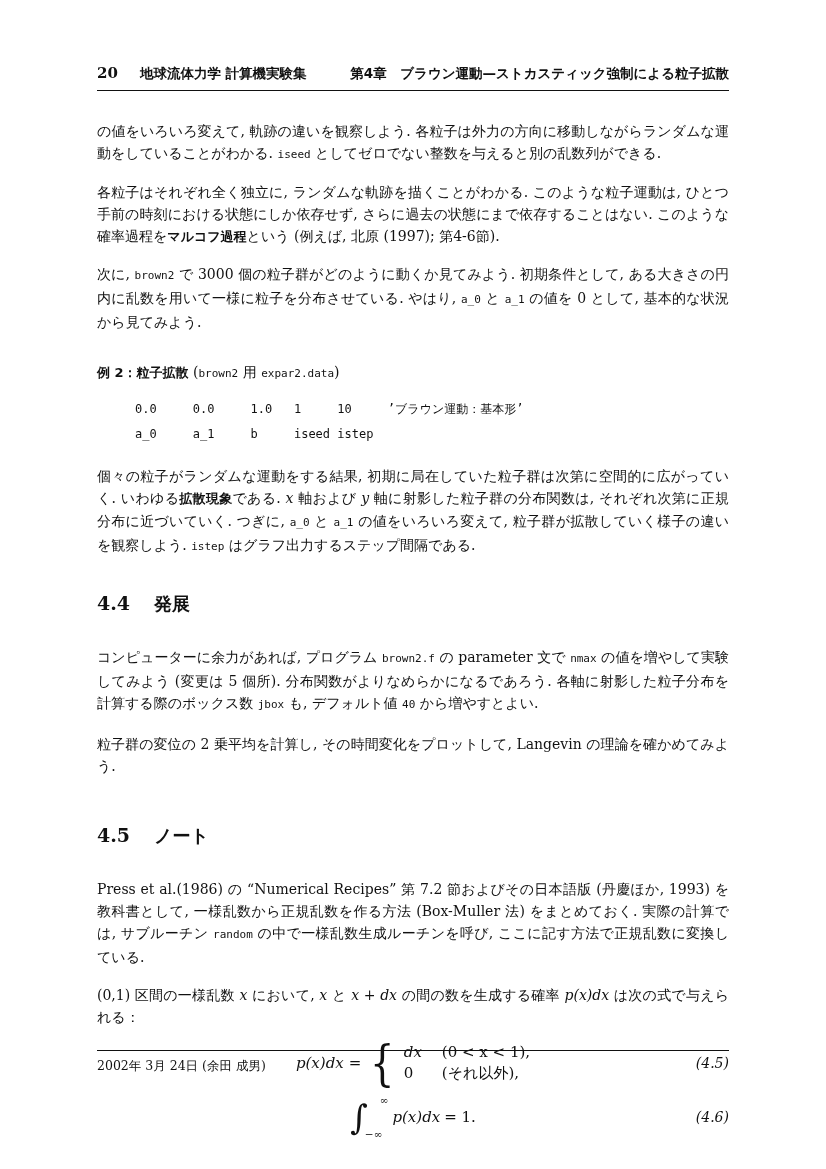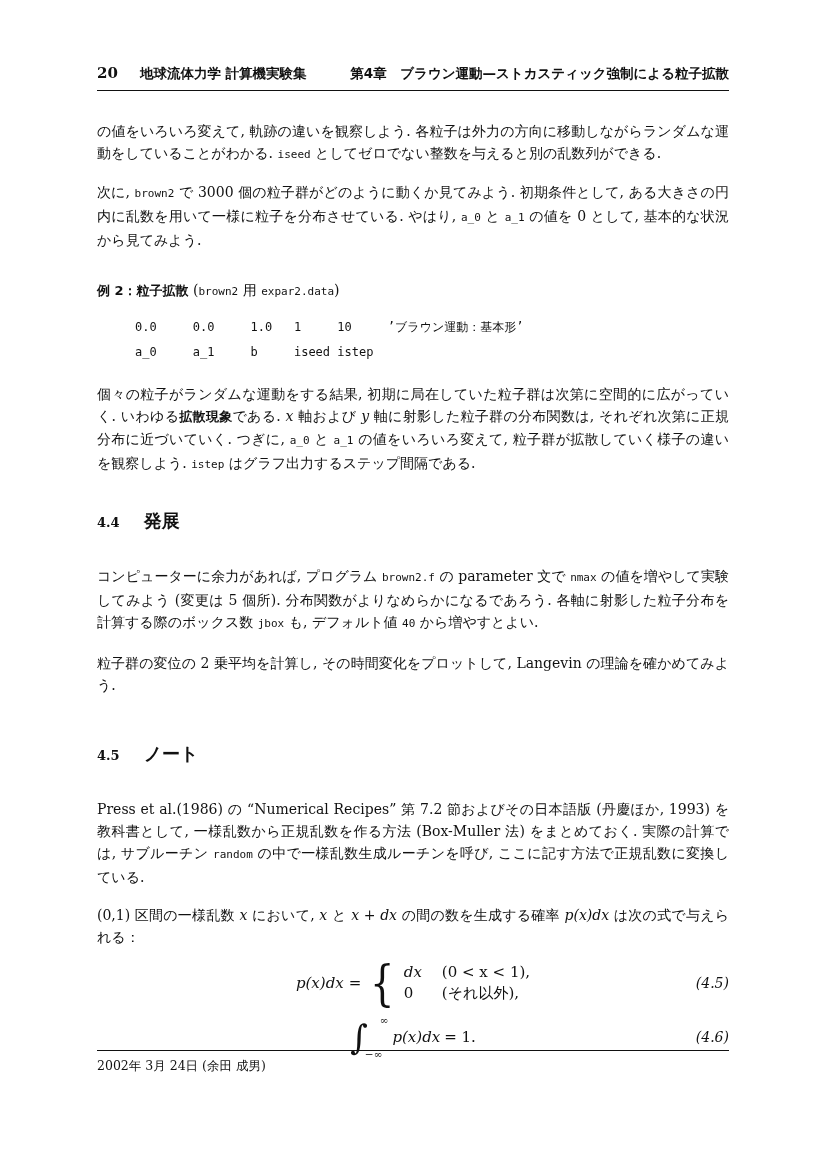--- a/index.html
+++ b/index.html
@@ -41,21 +41,21 @@
   .code-block{
     margin:12px 0 0 38px;
     font-family:"DejaVu Sans Mono","Liberation Mono",monospace;
     font-size:12px;line-height:25px;
     white-space:pre;
   }
   
   .section{display:flex;align-items:baseline;margin:0;line-height:24px;}
   .sec44{margin-top:33px;}
   .sec45{margin-top:46px;}
-  .sec-num{font-family:"DejaVu Serif",serif;font-weight:bold;font-size:13px;}
+  .sec-num{font-family:"DejaVu Serif",serif;font-weight:bold;font-size:19px;}
   .sec-title{font-family:"DejaVu Sans","Liberation Sans",sans-serif;font-weight:bold;font-size:18px;margin-left:24px;}
   
   .equation{position:relative;display:flex;justify-content:center;align-items:center;}
   .eq45{margin-top:12px;}
   .eq46{margin-top:10px;}
   .eq-body{display:flex;align-items:center;font-size:15px;}
   .eq-equals{margin:0 4px 0 5px;}
   .brace{font-size:48px;font-weight:200;line-height:46px;font-family:"DejaVu Serif",serif;margin:0 6px 0 2px;transform:scaleX(.8);}
   .cases{display:flex;flex-direction:column;}
   .case-row{display:grid;grid-template-columns:38px auto;line-height:21px;}
@@ -80,20 +80,21 @@
 
 <div class="page">
 
   <header class="page-header">
     <span class="pagenum">20</span>
     <span class="booktitle">地球流体力学 計算機実験集</span>
     <span class="chaptitle">第4章　ブラウン運動—ストカスティック強制による粒子拡散</span>
   </header>
 
   <p class="para first"><span class="seg-n">の値をいろいろ変えて, 軌跡の違いを観察しよう. 各粒子は外力の方向に移動しながらランダムな運動をしていることがわかる. </span><span class="seg-c">iseed</span><span class="seg-n"> としてゼロでない整数を与えると別の乱数列ができる.</span></p>
+  <p class="para"><span class="seg-n">各粒子はそれぞれ全く独立に, ランダムな軌跡を描くことがわかる. このような粒子運動は, ひとつ手前の時刻における状態にしか依存せず, さらに過去の状態にまで依存することはない. このような確率過程を</span><span class="seg-b">マルコフ過程</span><span class="seg-n">という (例えば, 北原 (1997); 第4-6節).</span></p>
   <p class="para"><span class="seg-n">次に, </span><span class="seg-c">brown2</span><span class="seg-n"> で 3000 個の粒子群がどのように動くか見てみよう. 初期条件として, ある大きさの円内に乱数を用いて一様に粒子を分布させている. やはり, </span><span class="seg-c">a_0</span><span class="seg-n"> と </span><span class="seg-c">a_1</span><span class="seg-n"> の値を 0 として, 基本的な状況から見てみよう.</span></p>
 
   <p class="example-label"><span class="seg-b">例 2：粒子拡散</span><span class="seg-n"> (</span><span class="seg-c">brown2</span><span class="seg-n"> 用 </span><span class="seg-c">expar2.data</span><span class="seg-n">)</span></p>
 
   <pre class="code-block">0.0     0.0     1.0   1     10     ’ブラウン運動：基本形’
 a_0     a_1     b     iseed istep</pre>
 
   <p class="para after-code"><span class="seg-n">個々の粒子がランダムな運動をする結果, 初期に局在していた粒子群は次第に空間的に広がっていく. いわゆる</span><span class="seg-b">拡散現象</span><span class="seg-n">である. </span><span class="seg-m">x</span><span class="seg-n"> 軸および </span><span class="seg-m">y</span><span class="seg-n"> 軸に射影した粒子群の分布関数は, それぞれ次第に正規分布に近づいていく. つぎに, </span><span class="seg-c">a_0</span><span class="seg-n"> と </span><span class="seg-c">a_1</span><span class="seg-n"> の値をいろいろ変えて, 粒子群が拡散していく様子の違いを観察しよう. </span><span class="seg-c">istep</span><span class="seg-n"> はグラフ出力するステップ間隔である.</span></p>
 
   <h2 class="section sec44">

